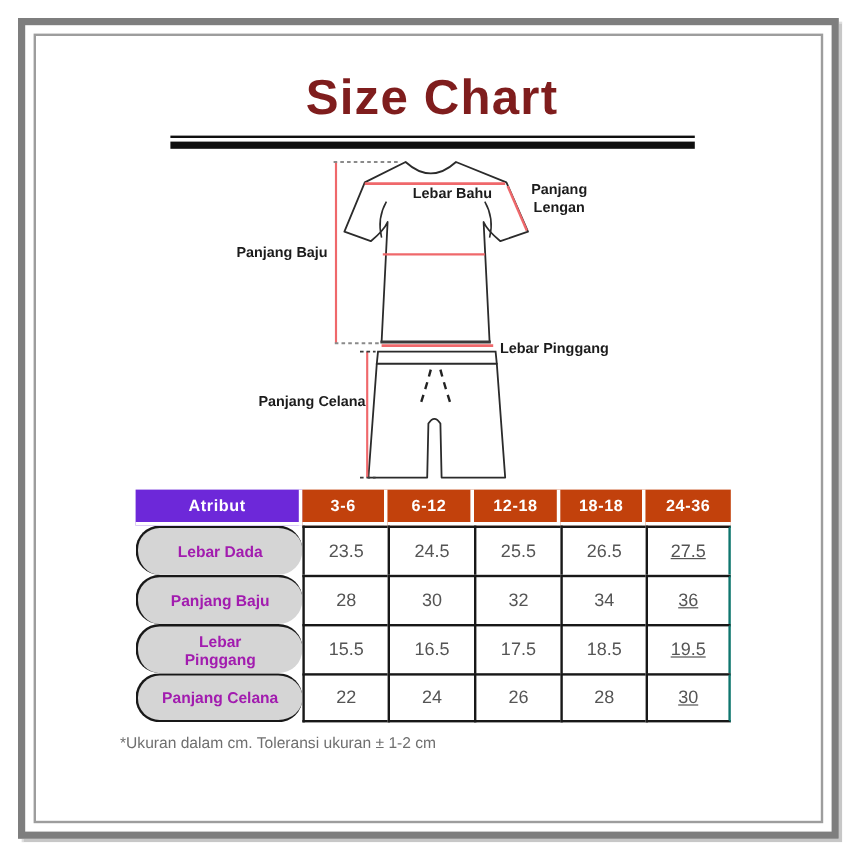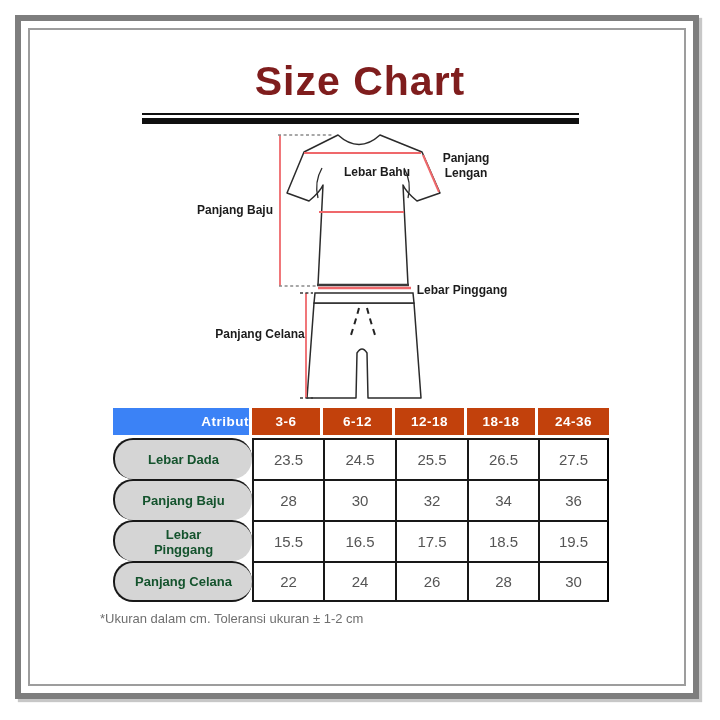--- a/index.html
+++ b/index.html
@@ -27,49 +27,49 @@
   }
   .rule-thin{position:absolute;left:142px;top:113px;width:437px;height:2px;background:#0f0f0f;}
   .rule-thick{position:absolute;left:142px;top:118px;width:437px;height:6px;background:#0f0f0f;}
 
   
   .diagram-svg{position:absolute;left:190px;top:120px;width:320px;height:290px;}
   .diagram-label{
     position:absolute;font-size:12px;font-weight:bold;color:#1c1c1c;
     text-align:center;line-height:15px;white-space:nowrap;
   }
-  .lbl-lebar-bahu{left:330px;top:165px;width:94px;}
+  .lbl-lebar-bahu{left:330px;top:154px;width:94px;}
   .lbl-panjang-lengan{left:437px;top:151px;width:58px;white-space:normal;}
   .lbl-panjang-baju{left:193px;top:203px;width:84px;}
   .lbl-lebar-pinggang{left:410px;top:283px;width:104px;}
   .lbl-panjang-celana{left:212px;top:327px;width:96px;}
 
   
   .size-table{
     position:absolute;left:113px;top:408px;width:496px;
     border-collapse:separate;border-spacing:0;table-layout:fixed;
   }
   .size-table th{
     box-sizing:border-box;height:30px;padding:0;
     color:#ffffff;font-size:13.5px;font-weight:bold;letter-spacing:0.5px;
     text-align:center;vertical-align:middle;
     border-bottom:3px solid #ffffff;
   }
-  .size-table th.col-attr{background:#3b82f6;text-align:right;}
+  .size-table th.col-attr{background:#6d28d9;}
   .size-table th.col-size{background:#c2410c;}
   .size-table th:not(:last-child){border-right:3px solid #ffffff;}
   .size-table td{
     box-sizing:border-box;height:41px;padding:0 2px;
     text-align:center;vertical-align:middle;
     border-top:2px solid #181818;border-left:2px solid #181818;
   }
-  .size-table td:last-child{border-right:2px solid #000000;}
+  .size-table td:last-child{border-right:2px solid #0f766e;text-decoration:underline;}
   .size-table tr:last-child td{border-bottom:2px solid #181818;}
   .size-table td.row-label{
-    background:#d5d5d5;font-weight:bold;font-size:13px;color:#14532d;
+    background:#d5d5d5;font-weight:bold;font-size:13px;color:#a21caf;
     white-space:pre-line;line-height:15px;border-radius:20px;
   }
   .size-table td.cell-value{background:#ffffff;font-size:15px;color:#555555;margin-top:37px;}
 
   .footnote{
     position:absolute;left:100px;top:611px;
     font-size:13px;color:#6f6f6f;
   }
 </style>
 </head>

